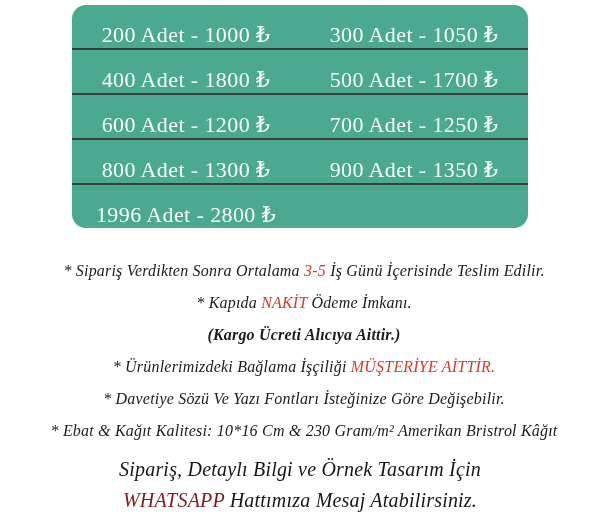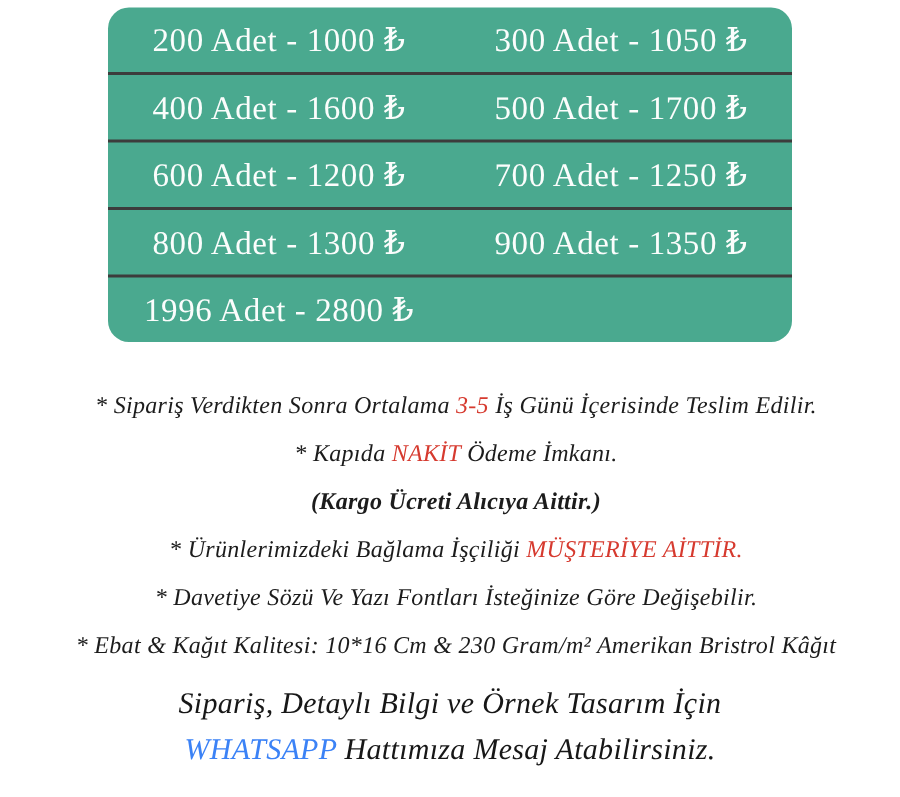--- a/index.html
+++ b/index.html
@@ -15,21 +15,21 @@
     margin: 5px auto 0 auto;
     background: #4aa98f;
     border-radius: 14px;
     overflow: hidden;
     display: flex;
     flex-direction: column;
   }
   .price-row {
     flex: 1;
     display: flex;
-    align-items: center;
+    align-items: flex-end;
     border-top: 2px solid #3c3c3c;
   }
   .price-row:first-child { border-top: none; }
   .price-cell {
     width: 50%;
     text-align: center;
     color: #fbfdfc;
     font-size: 22px;
     letter-spacing: 0.4px;
     white-space: nowrap;
@@ -44,21 +44,21 @@
     letter-spacing: 0.2px;
     margin-left: 8px;
   }
   .note-line {
     line-height: 20px;
     margin-bottom: 12px;
     white-space: nowrap;
   }
   .note-line.bold { font-weight: 600; }
   .hl-red { color: #d63a2f; font-style: italic; }
-  .hl-green { color: #3b82f6; font-style: italic; }
+  .hl-green { color: #7f1d1d; font-style: italic; }
   
   .footer {
     margin-top: 13px;
     text-align: center;
     font-style: italic;
     font-size: 20px;
     color: #171717;
     letter-spacing: 0.2px;
   }
   .footer-line {
@@ -68,21 +68,21 @@
 </style>
 </head>
 <body>
 
 <div class="price-table">
   <div class="price-row">
     <div class="price-cell">200 Adet - 1000 ₺</div>
     <div class="price-cell">300 Adet - 1050 ₺</div>
   </div>
   <div class="price-row">
-    <div class="price-cell">400 Adet - 1600 ₺</div>
+    <div class="price-cell">400 Adet - 1800 ₺</div>
     <div class="price-cell">500 Adet - 1700 ₺</div>
   </div>
   <div class="price-row">
     <div class="price-cell">600 Adet - 1200 ₺</div>
     <div class="price-cell">700 Adet - 1250 ₺</div>
   </div>
   <div class="price-row">
     <div class="price-cell">800 Adet - 1300 ₺</div>
     <div class="price-cell">900 Adet - 1350 ₺</div>
   </div>

